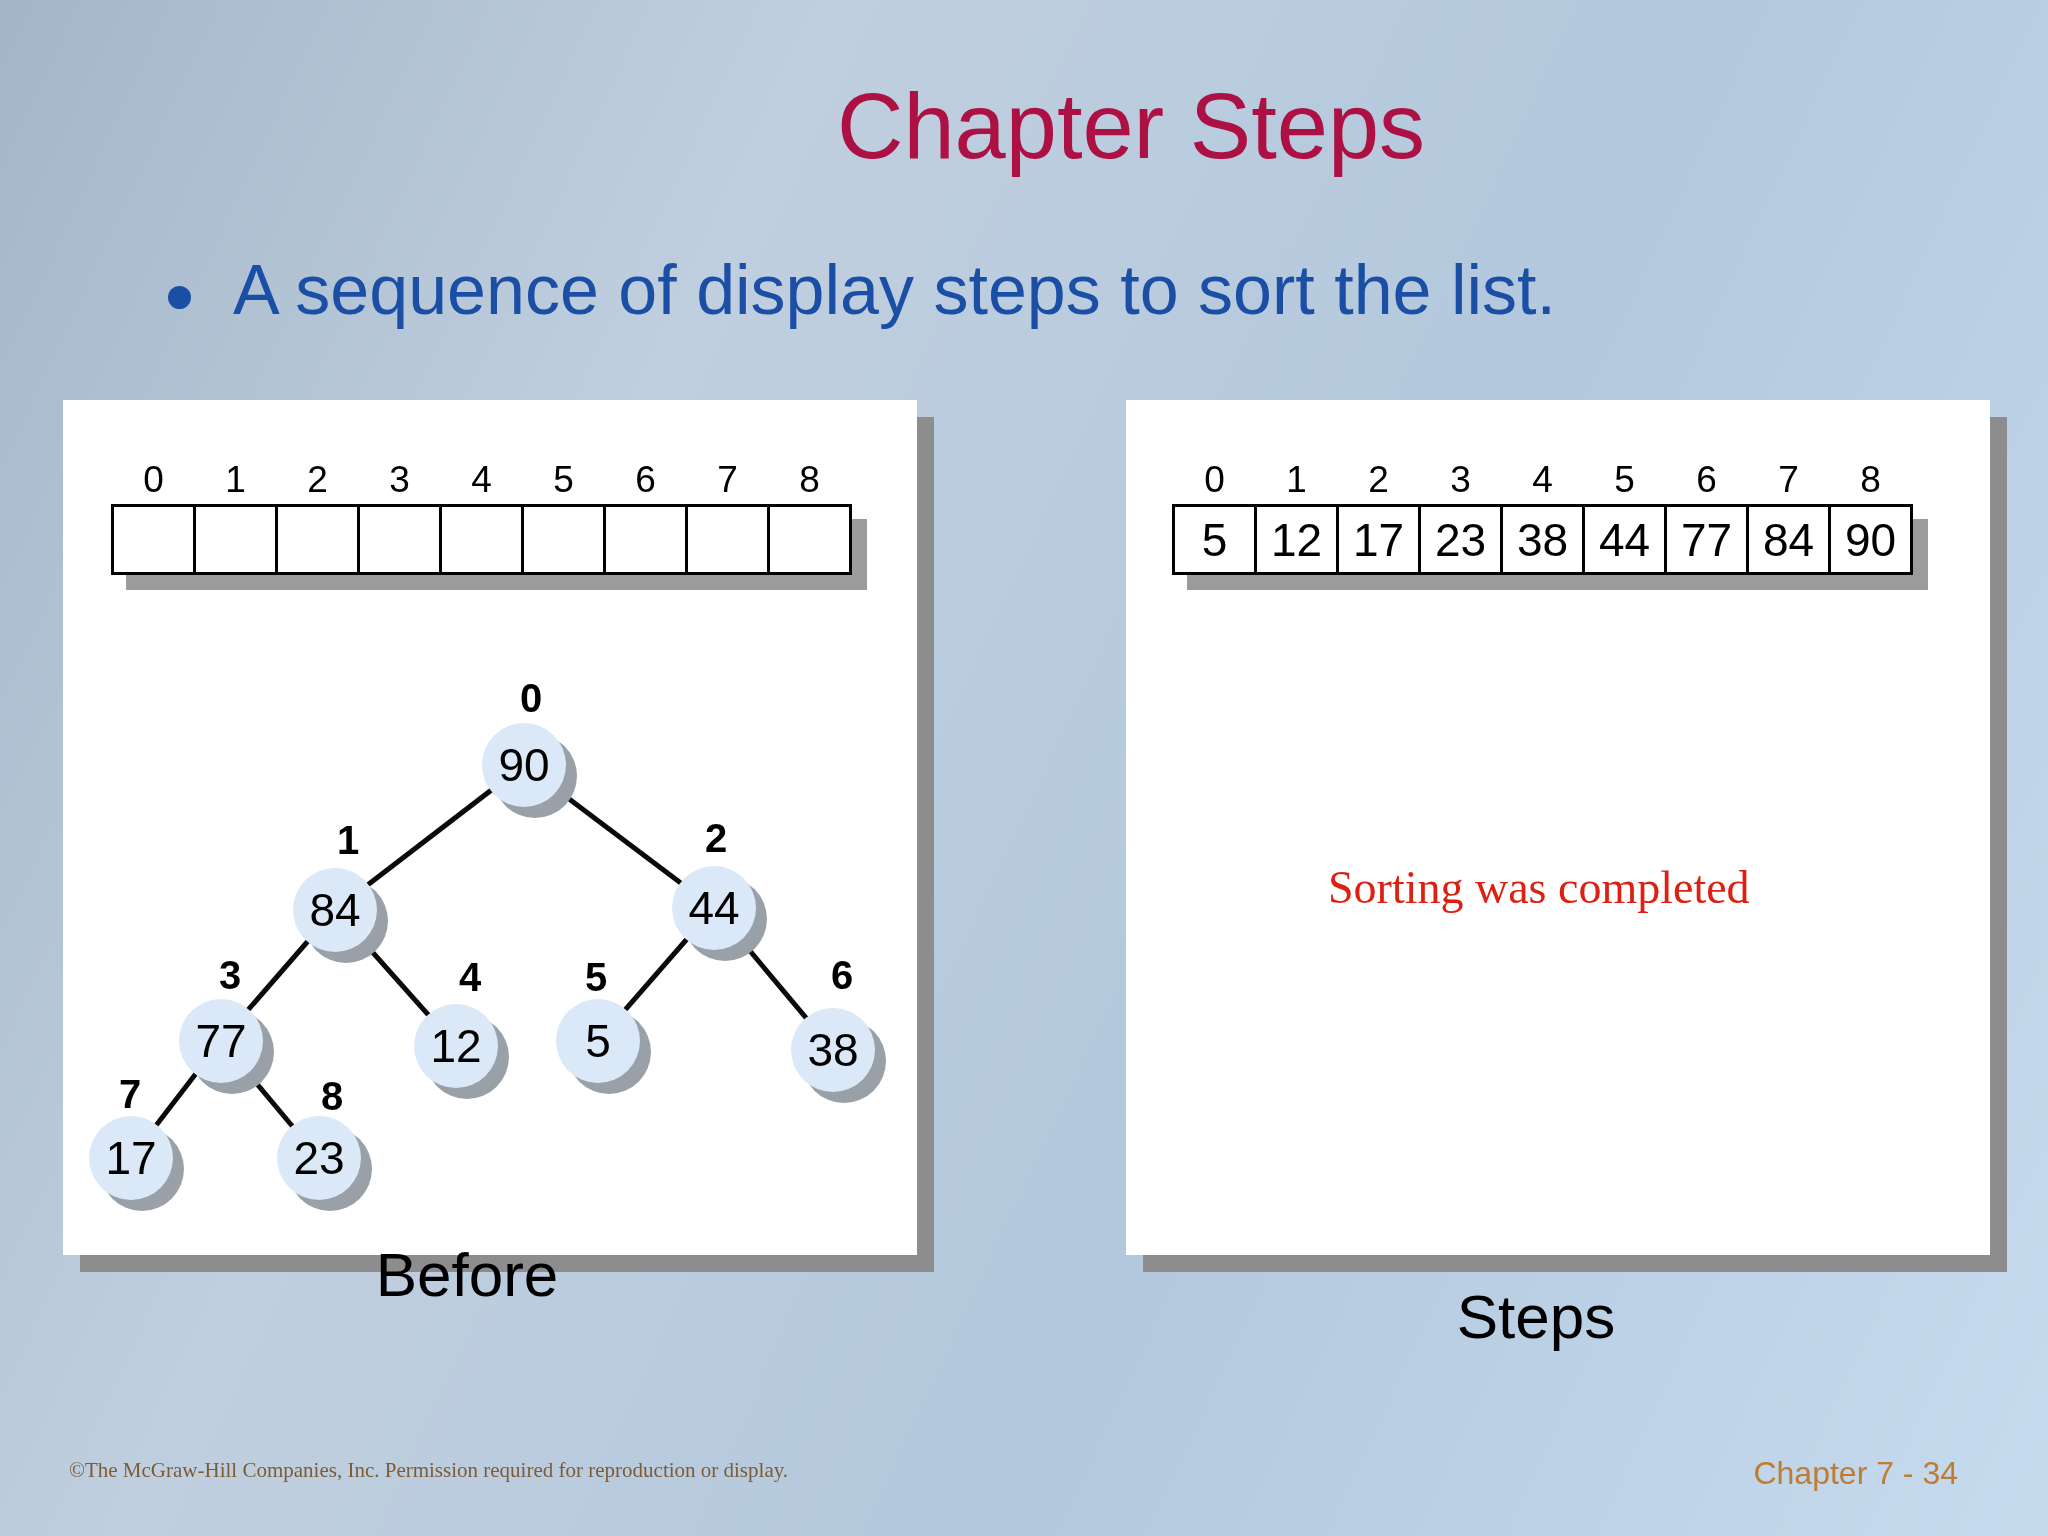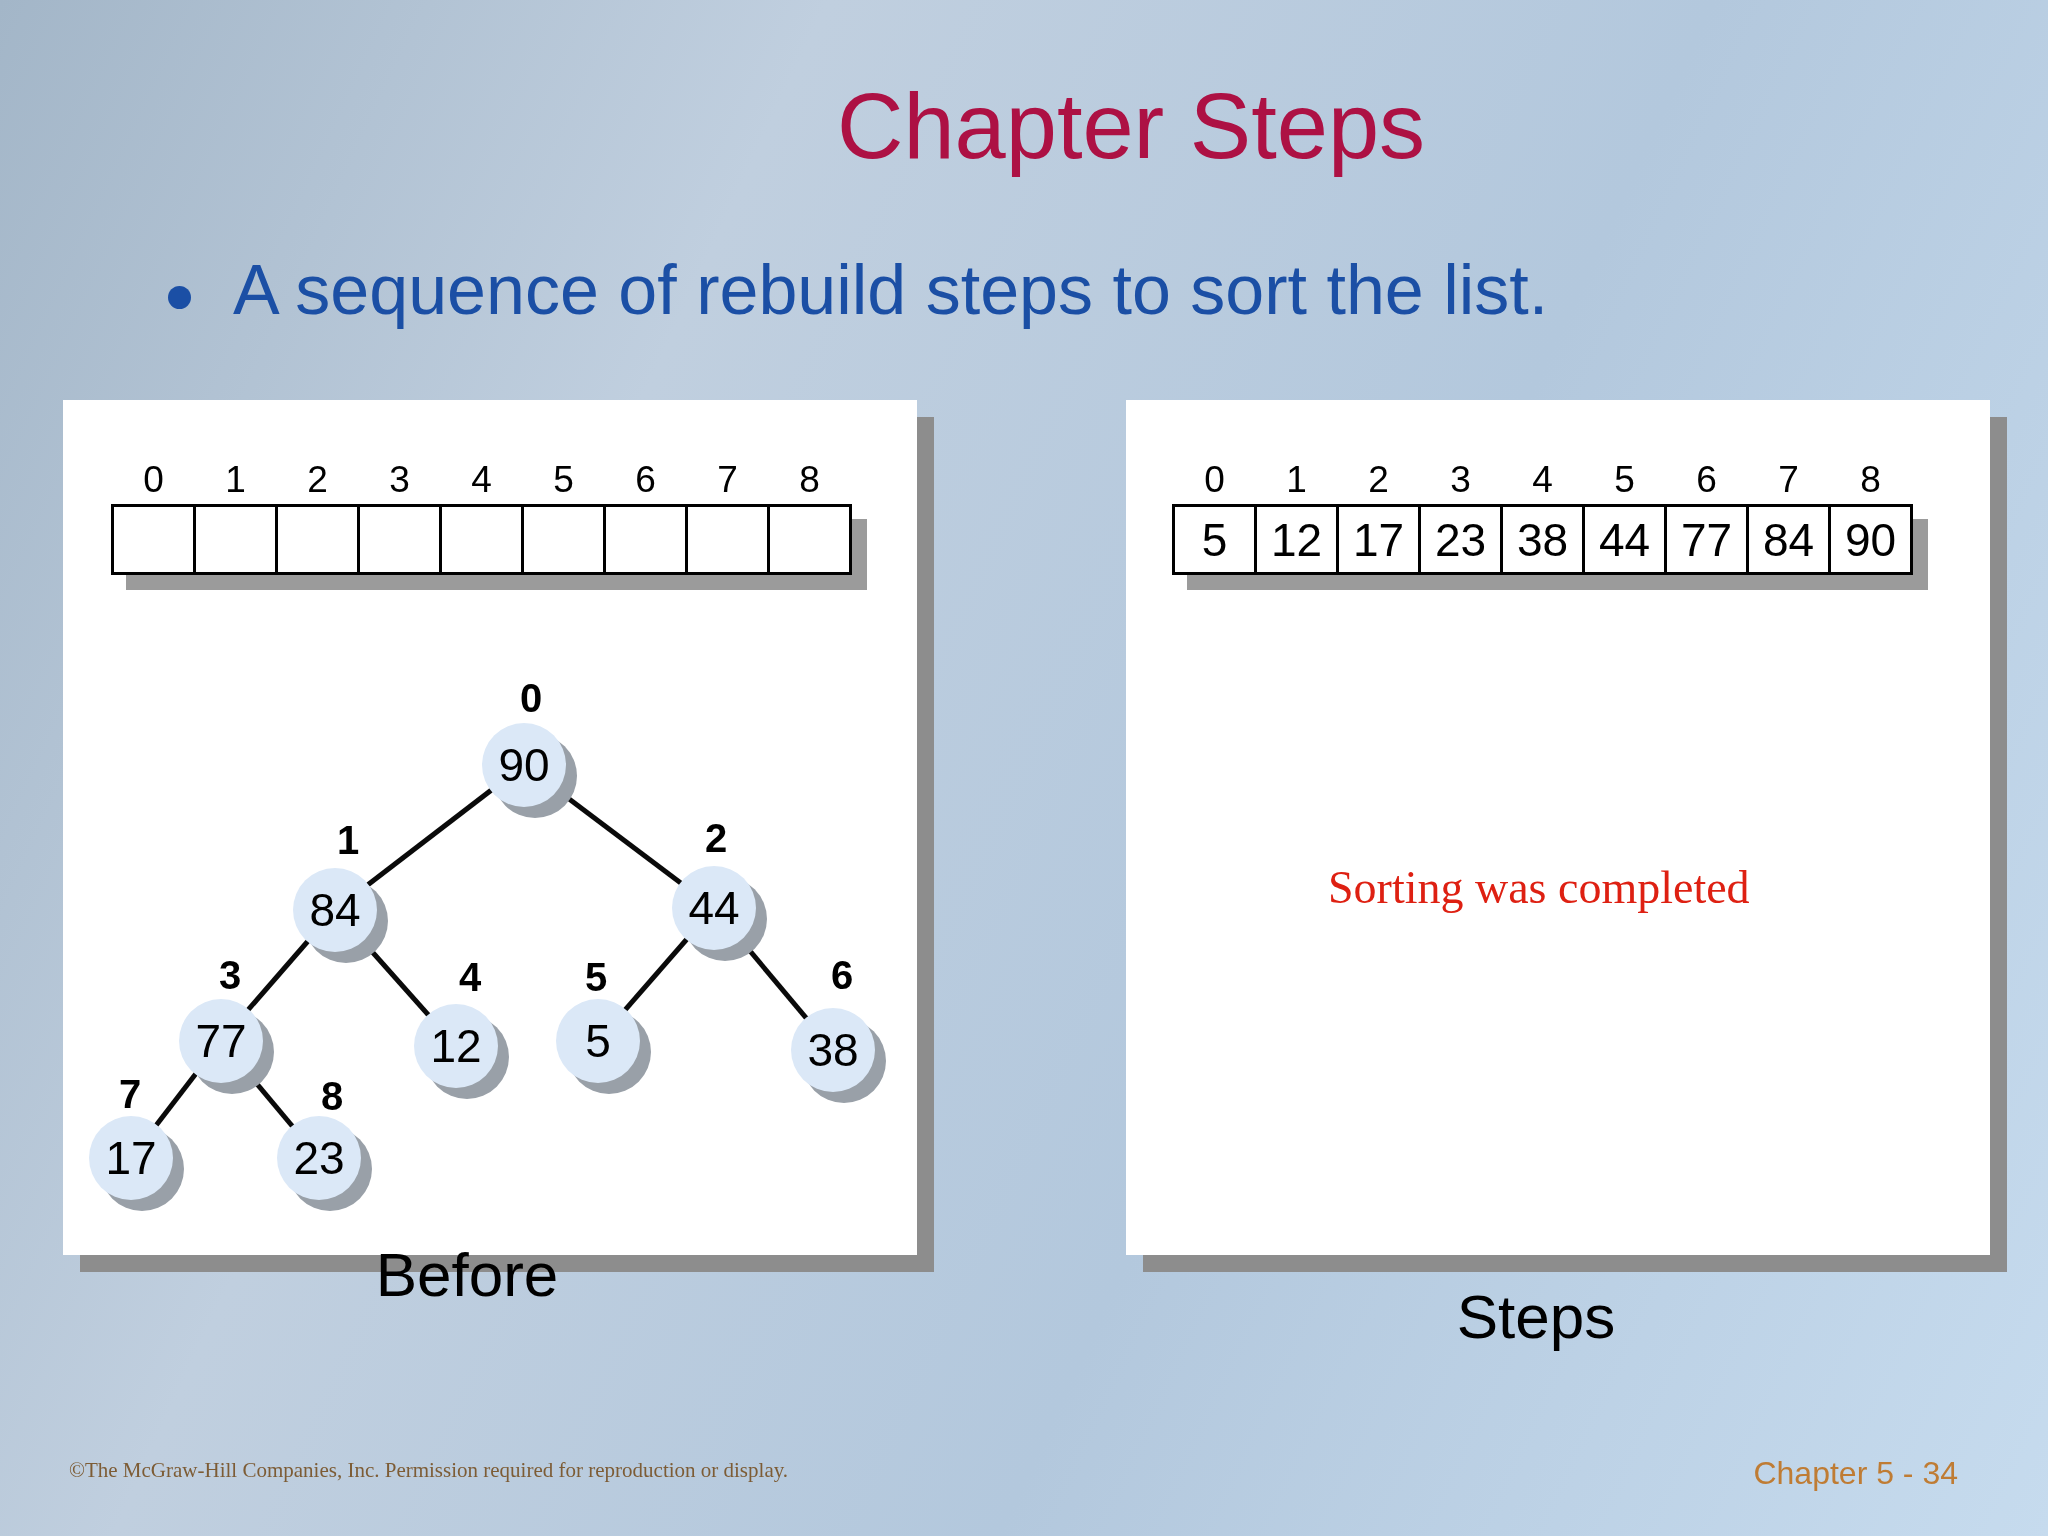--- a/index.html
+++ b/index.html
@@ -80,21 +80,21 @@
     font-size:32px;color:var(--footer-right-color);white-space:nowrap;
   }
 </style>
 </head>
 <body>
 
 <div class="title">Chapter Steps</div>
 
 <div class="bullet-row">
   <span class="bullet-dot"></span>
-  <span>A sequence of rebuild steps to sort the list.</span>
+  <span>A sequence of display steps to sort the list.</span>
 </div>
 
 <section class="panel left">
   <div class="array" id="before-array">
       <div class="idx-row">
         <span class="idx">0</span>
         <span class="idx">1</span>
         <span class="idx">2</span>
         <span class="idx">3</span>
         <span class="idx">4</span>
@@ -173,13 +173,13 @@
         <span class="cell">90</span>
       </div>
     </div>
   <div class="note">
     <div>Sorting was completed</div>
   </div>
 </section>
 <div class="panel-label" id="done-label">Steps</div>
 
 <div class="footer-left">©The McGraw-Hill Companies, Inc. Permission required for reproduction or display.</div>
-<div class="footer-right">Chapter 5 - 34</div>
+<div class="footer-right">Chapter 7 - 34</div>
 
 </body></html>

